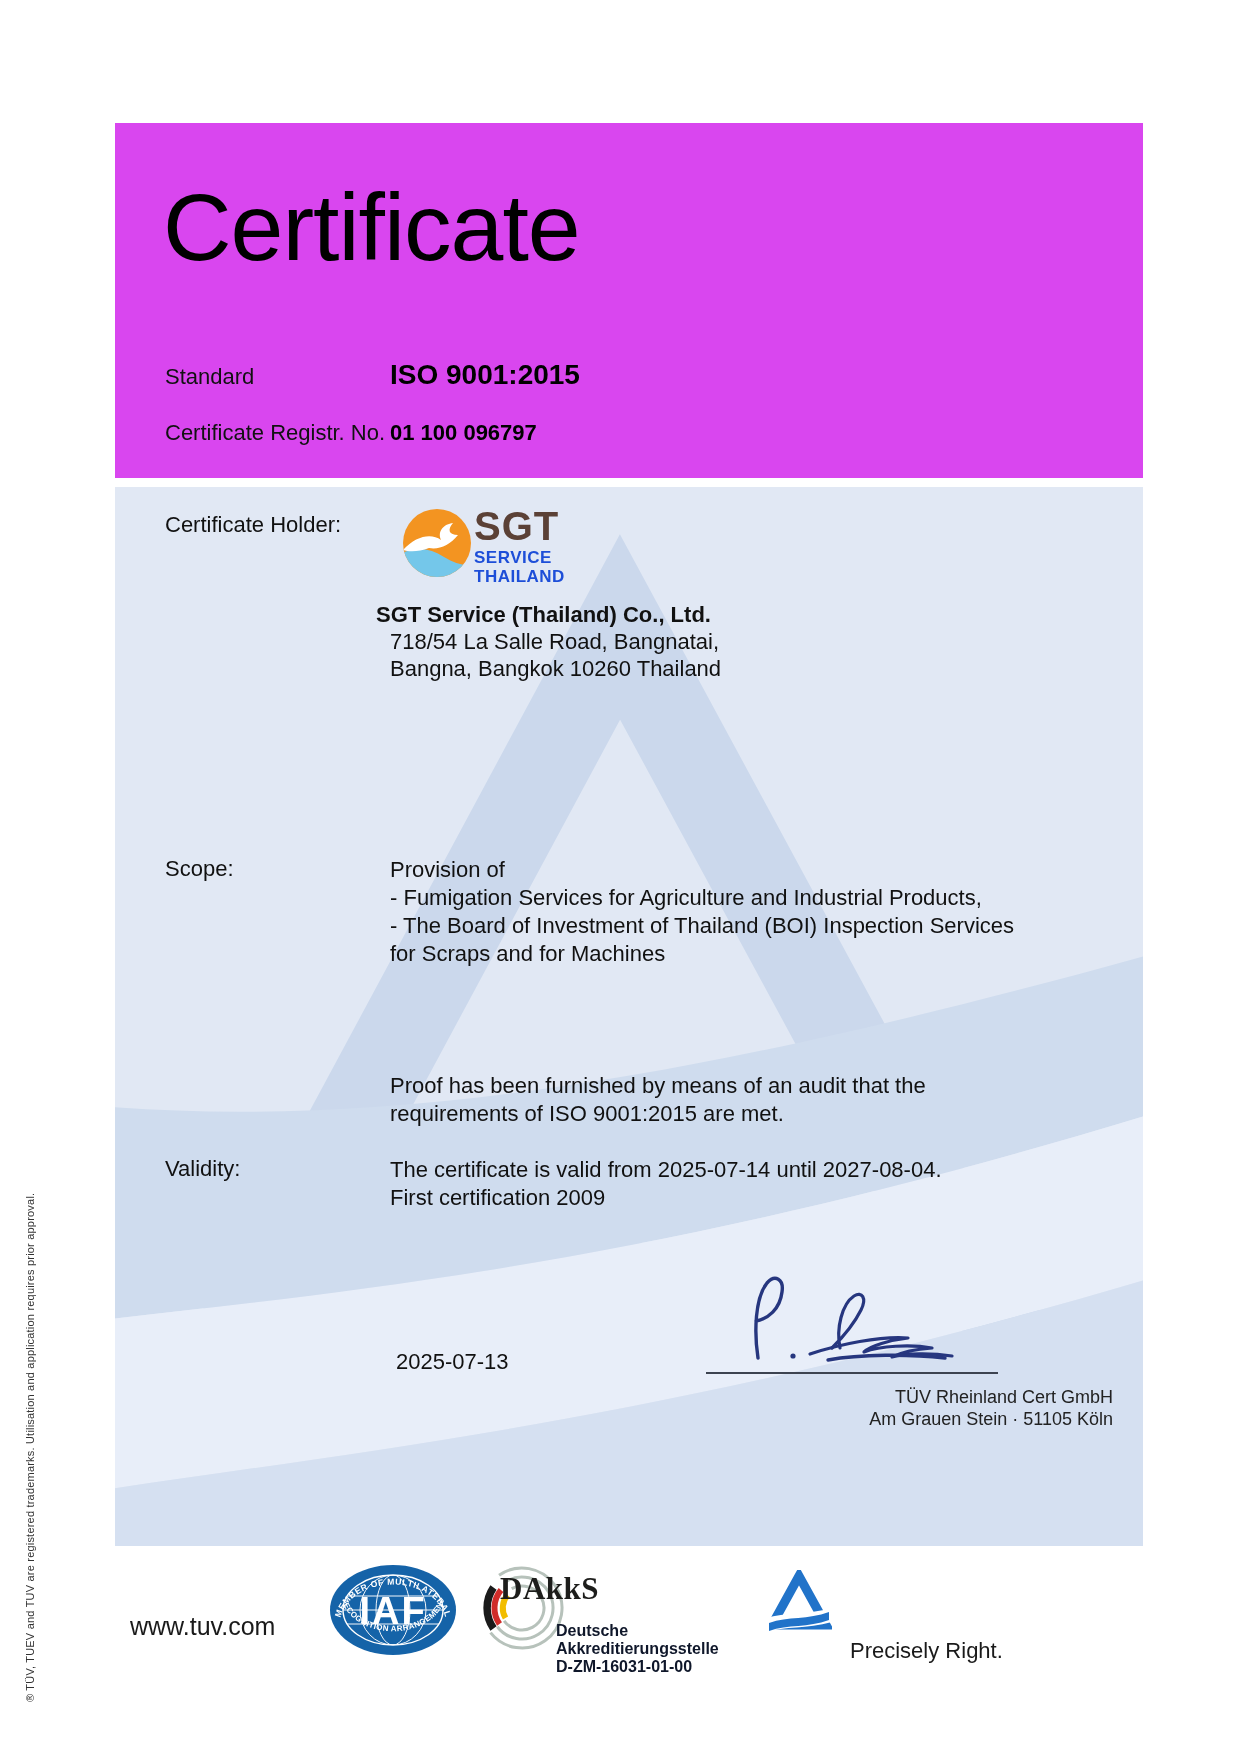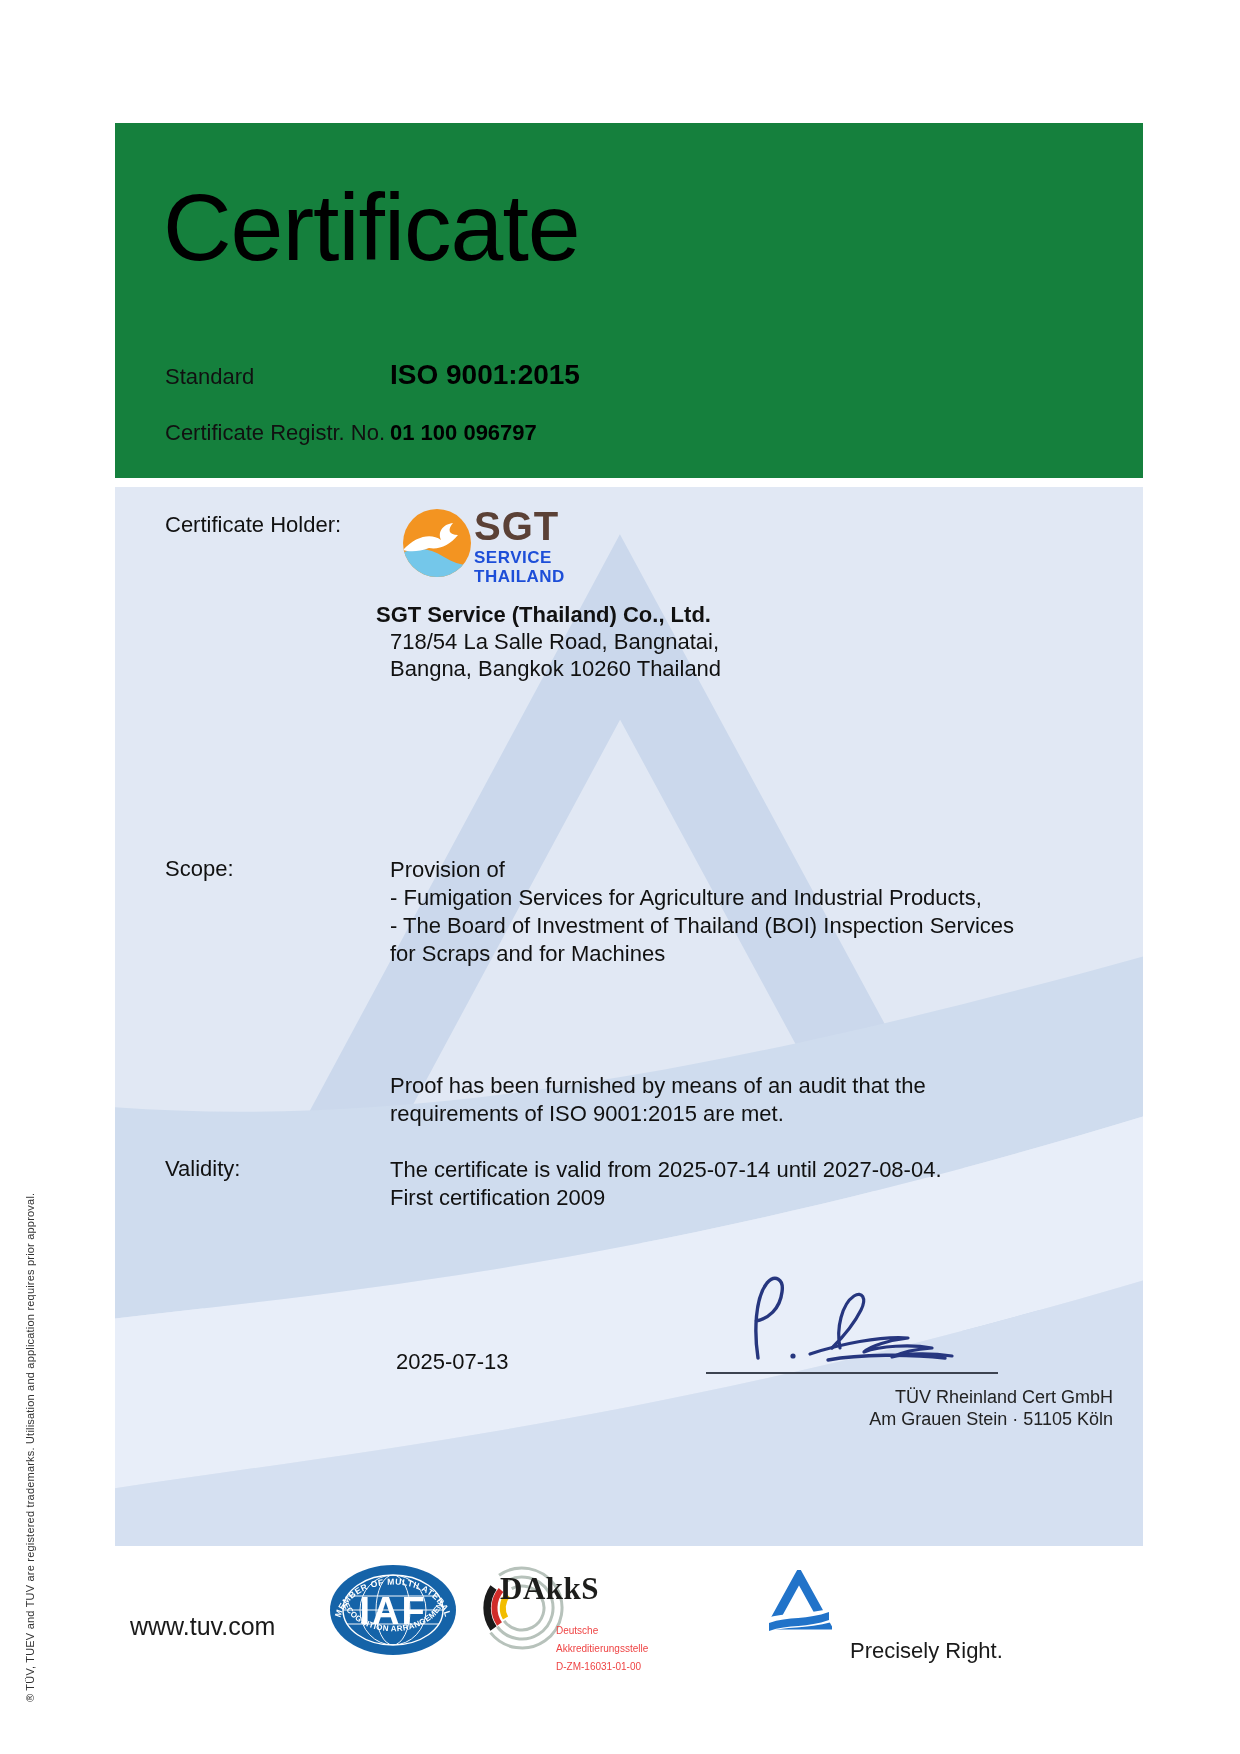--- a/index.html
+++ b/index.html
@@ -8,21 +8,21 @@
     width:1240px;height:1754px;
     background:#ffffff;
     font-family:"Liberation Sans","DejaVu Sans",sans-serif;
     color:#1a1a1a;
     overflow:hidden;
   }
   .abs{position:absolute;}
   
   .panel-top{
     left:115px;top:123px;width:1028px;height:355px;
-    background:#15803d;
+    background:#d946ef;
   }
   .panel-main{
     left:115px;top:487px;width:1028px;height:1059px;
     background:#e1e8f4;
   }
   .wm{left:0;top:0;width:1028px;height:1059px;pointer-events:none;}
   
   .title{
     left:163px;top:178px;
     font-size:95px;font-weight:400;letter-spacing:-1px;color:#000;
@@ -44,21 +44,21 @@
     font-size:11px;color:#333;white-space:nowrap;letter-spacing:0.2px;
   }
   
   .sgt-wrap{left:402px;top:504px;width:330px;height:84px;}
   .sgt-text{position:absolute;left:72px;top:0;}
   .sgt-name{font-size:40px;font-weight:bold;color:#5b4136;line-height:44px;letter-spacing:1px;}
   .sgt-sub{font-size:17px;font-weight:bold;color:#1d4ed8;line-height:19px;letter-spacing:0.5px;}
   
   .website{left:130px;top:1612px;font-size:25px;color:#1a1a1a;}
   .dakks-name{left:500px;top:1571px;font-family:"Liberation Serif","DejaVu Serif",serif;font-size:31px;font-weight:600;color:#1d1d1b;letter-spacing:0.5px;}
-  .dakks-small{left:556px;top:1622px;font-size:10px;line-height:18px;color:#ef4444;}
+  .dakks-small{left:556px;top:1622px;font-size:16px;line-height:18px;color:#0f172a;font-weight:bold;}
   .tuv-word{left:848px;top:1588px;font-size:37px;color:#000;white-space:nowrap;}
   .tuv-word .b{font-weight:bold;}
   .tuv-word .reg{font-size:16px;vertical-align:14px;}
   .tuv-tag{left:850px;top:1638px;font-size:22px;color:#1a1a1a;}
 </style>
 </head>
 <body>
 
 <div class="page">
 

